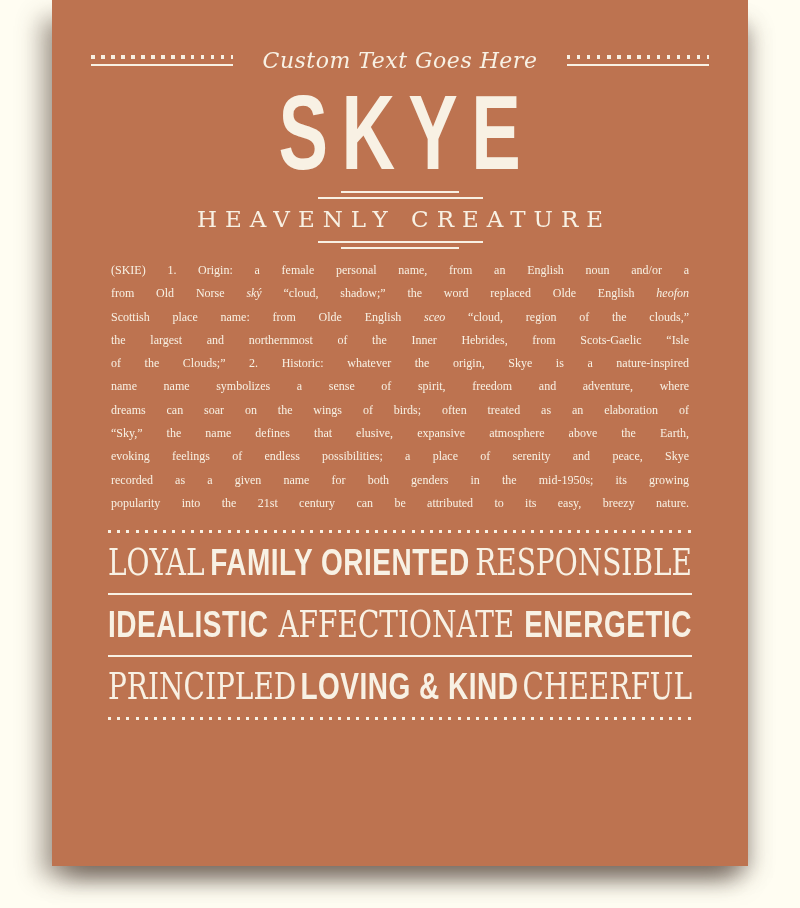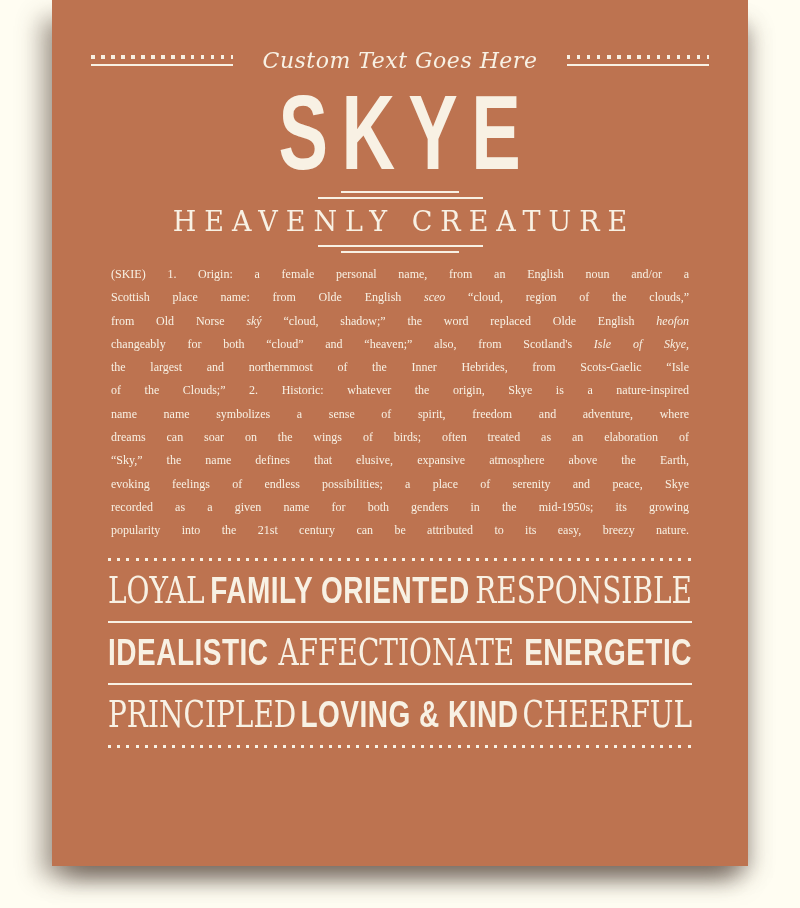--- a/index.html
+++ b/index.html
@@ -43,21 +43,21 @@
   }
   
   .subtitle-block{margin-top:6px;text-align:center;}
   .orn{display:flex;flex-direction:column;align-items:center;gap:4px;}
   .orn .l{height:2px;background:var(--cream);}
   .orn .short{width:118px;}
   .orn .long{width:165px;}
   .subtitle{
     margin:9px 0 10px;
     font-family:"DejaVu Serif",serif;
-    font-size:27px;line-height:1;letter-spacing:8px;text-indent:8px;
+    font-size:23px;line-height:1;letter-spacing:8px;text-indent:8px;
     white-space:nowrap;
   }
   
   .definition{width:578px;margin:10px auto 0;}
   .def-line{
     font-family:"Liberation Serif",serif;
     font-size:12px;line-height:23.3px;
     text-align:justify;text-align-last:justify;
     white-space:normal;overflow:hidden;height:23.3px;
   }
@@ -100,23 +100,22 @@
       </div>
       <div class="subtitle">HEAVENLY CREATURE</div>
       <div class="orn">
         <span class="l long"></span>
         <span class="l short"></span>
       </div>
     </div>
 
     <div class="definition">
         <div class="def-line"><span>(SKIE)  1. Origin:  a female personal name, from an English noun and/or a</span></div>
+        <div class="def-line"><span>from Old Norse </span><span class="it">ský</span><span> “cloud, shadow;” the word replaced Olde English </span><span class="it">heofon</span></div>
         <div class="def-line"><span>Scottish place name: from Olde English </span><span class="it">sceo</span><span> “cloud, region of the clouds,”</span></div>
-        <div class="def-line"><span>from Old Norse </span><span class="it">ský</span><span> “cloud, shadow;” the word replaced Olde English </span><span class="it">heofon</span></div>
-        <div class="def-line"><span>changeably for both “cloud” and “heaven;” also, from Scotland's </span><span class="it">Isle of Skye</span><span>,</span></div>
         <div class="def-line"><span>the largest and northernmost of the Inner Hebrides, from Scots-Gaelic “Isle</span></div>
         <div class="def-line"><span>of the Clouds;”  2. Historic:  whatever the origin, Skye is a nature-inspired</span></div>
         <div class="def-line"><span>name name symbolizes a sense of spirit, freedom and adventure, where</span></div>
         <div class="def-line"><span>dreams can soar on the wings of birds; often treated as an elaboration of</span></div>
         <div class="def-line"><span>“Sky,” the name defines that elusive, expansive atmosphere above the Earth,</span></div>
         <div class="def-line"><span>evoking feelings of endless possibilities; a place of serenity and peace, Skye</span></div>
         <div class="def-line"><span>recorded as a given name for both genders in the mid-1950s; its growing</span></div>
         <div class="def-line"><span>popularity into the 21st century can be attributed to its easy, breezy nature.</span></div>
       </div>
 

